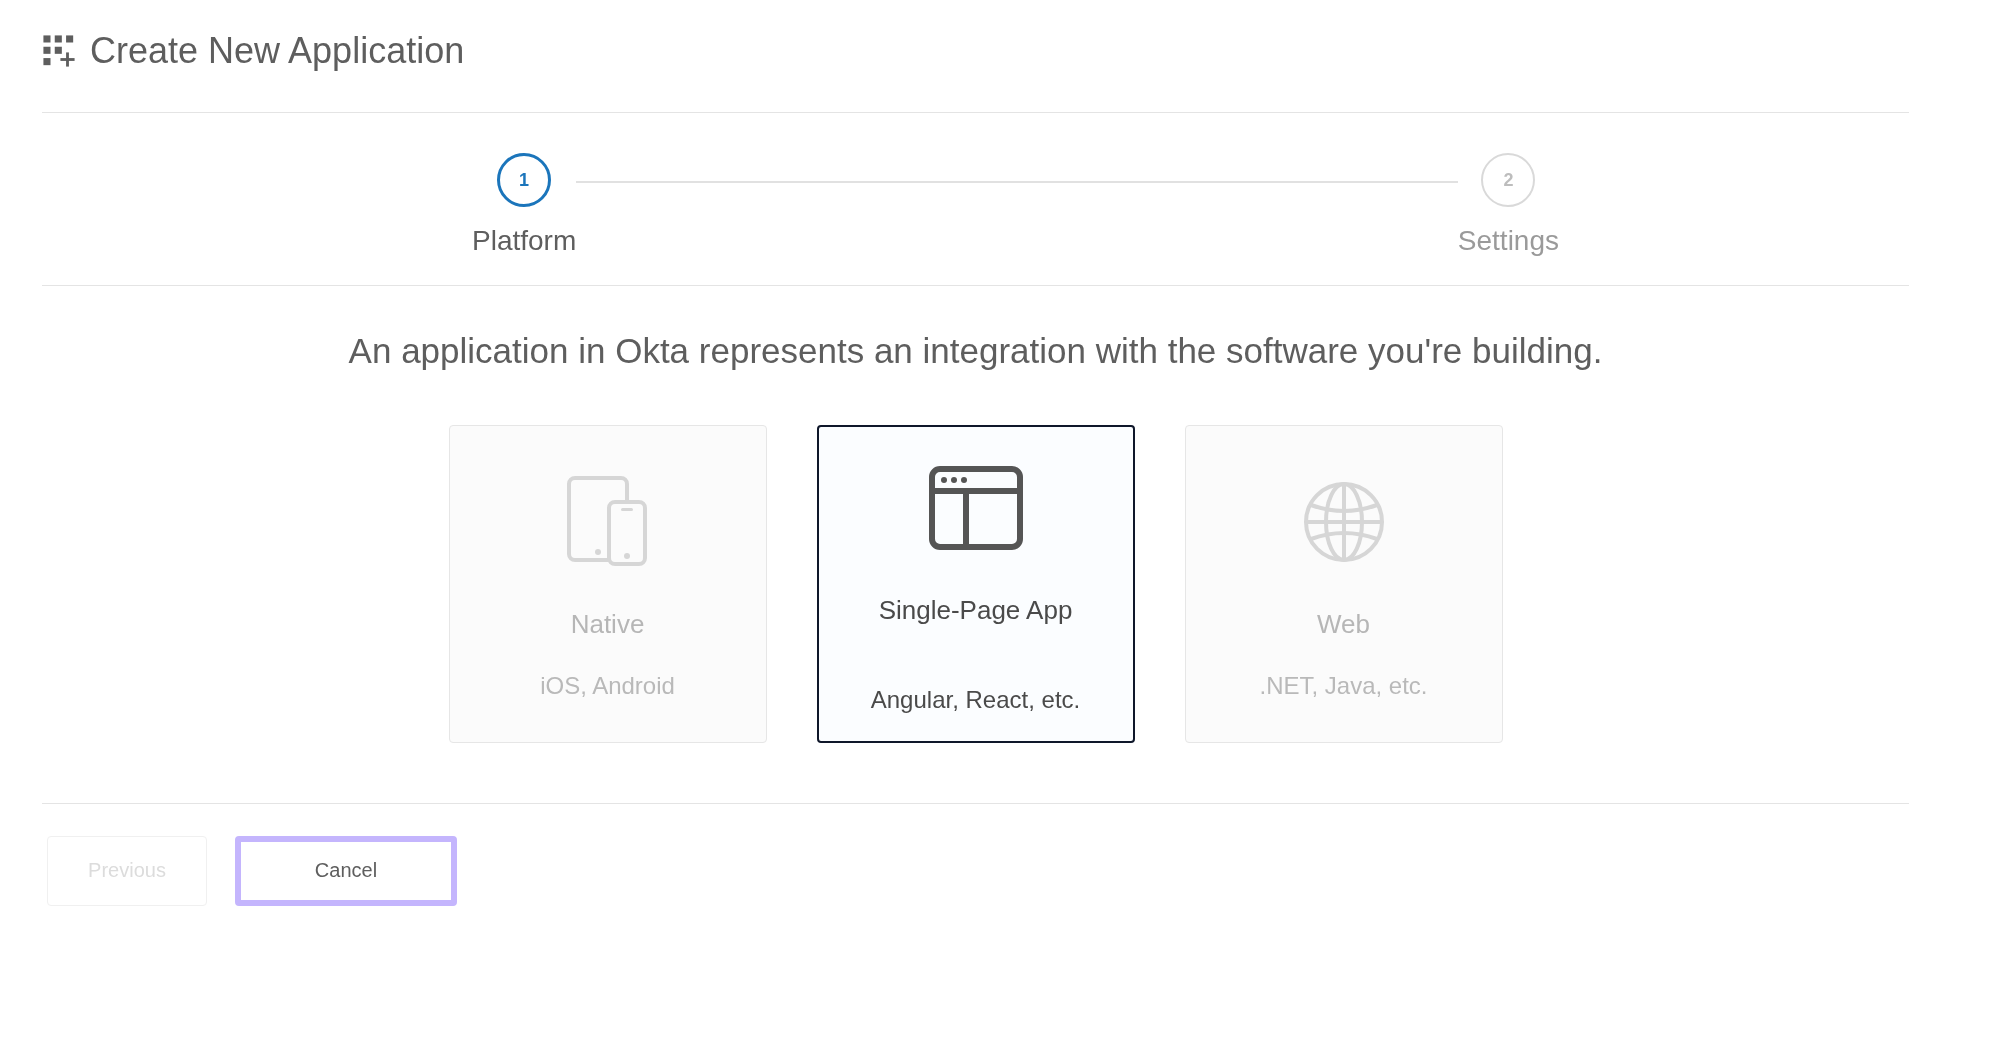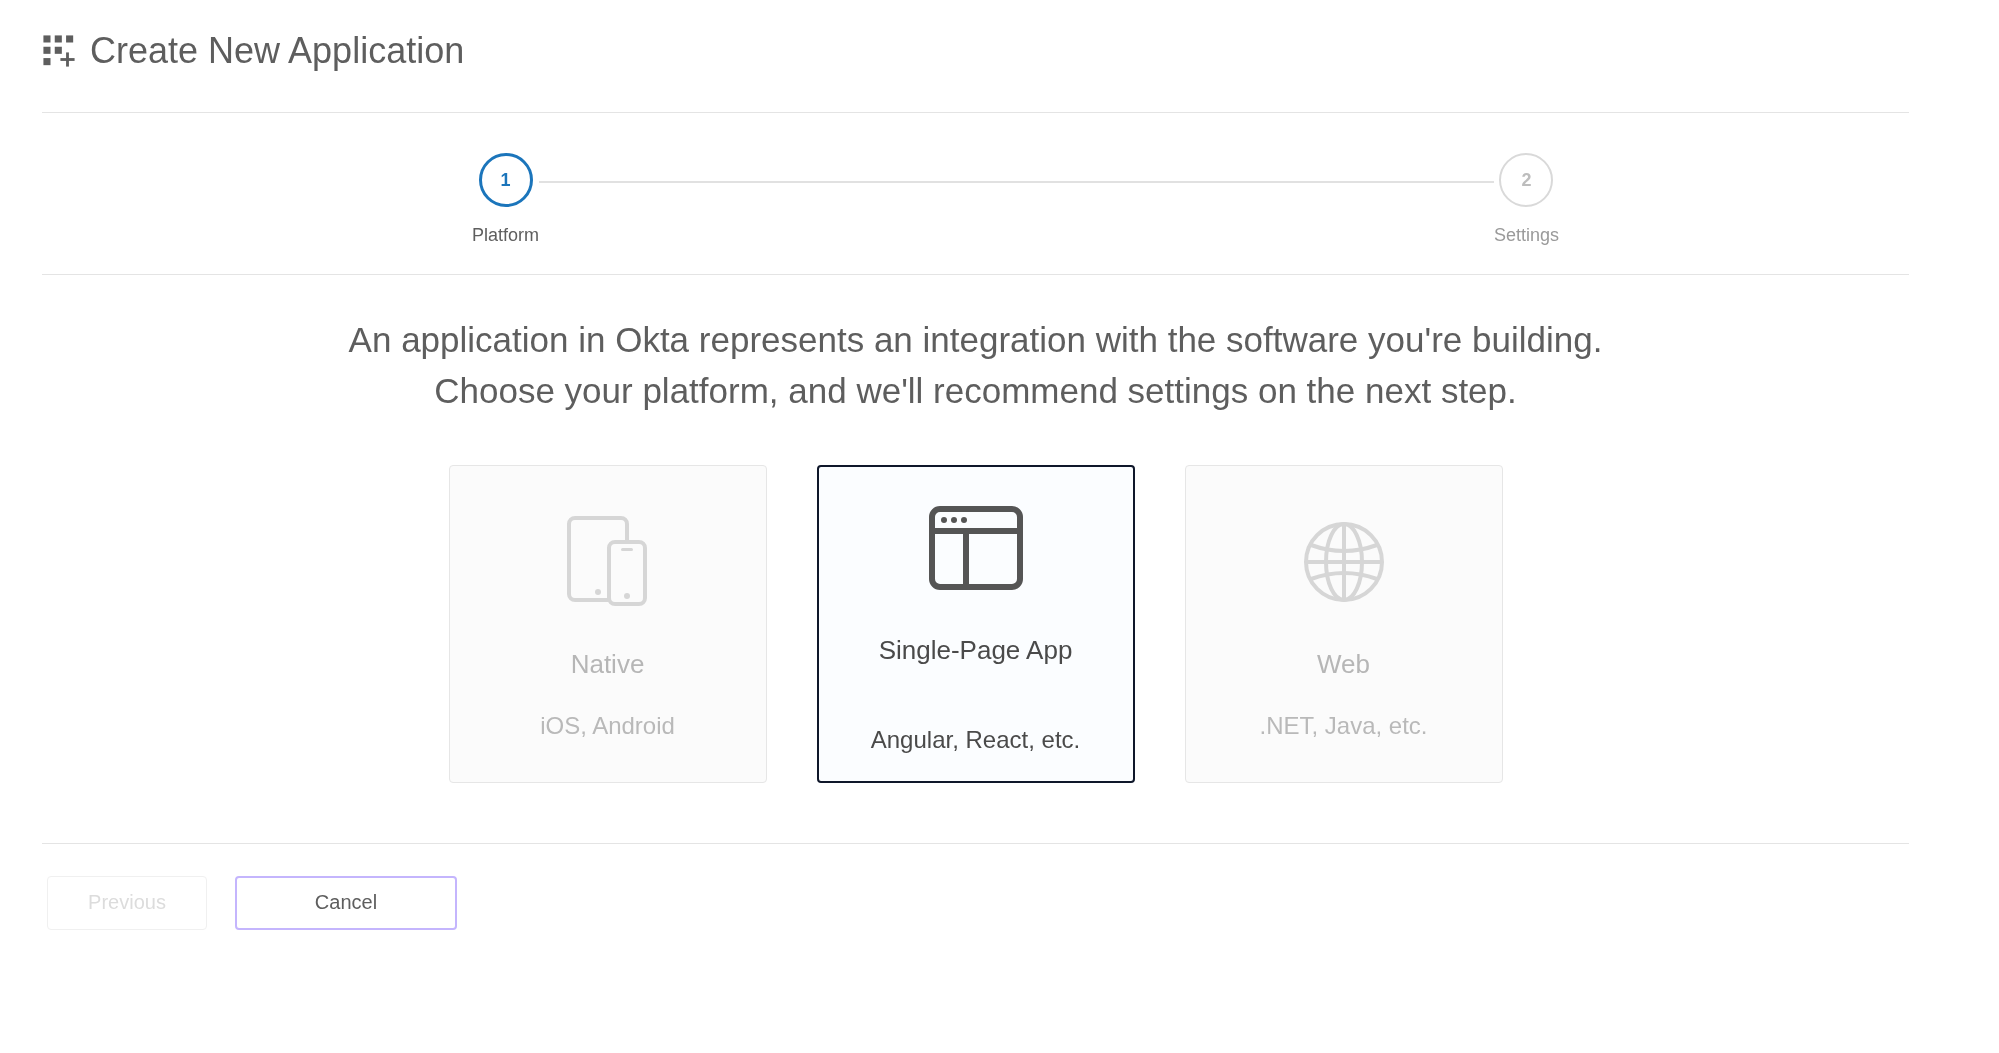--- a/index.html
+++ b/index.html
@@ -68,21 +68,21 @@
   }
   .step.active .step-circle {
     border: 3px solid #1b75bb;
     color: #1b75bb;
   }
   .step.inactive .step-circle {
     border: 2px solid #d9d9d9;
     color: #bdbdbd;
   }
   .step-label {
-    font-size: 18px;
+    font-size: 28px;
     color: #5e5e5e;
   }
   .step.inactive .step-label { color: #9a9a9a; }
 
   
   .intro {
     text-align: center;
     font-size: 35px;
     font-weight: 300;
     color: #5e5e5e;
@@ -135,40 +135,40 @@
   .card.selected .card-sub { color: #4a4a4a; margin-top: 36px; }
 
   
   .footer {
     border-top: 1px solid #e4e4e4;
     padding-top: 32px;
     display: flex;
     align-items: center;
   }
   .btn {
-    height: 54px;
+    height: 70px;
     min-width: 160px;
     padding: 0 36px;
     font-size: 20px;
     border-radius: 4px;
     display:flex;
     align-items:center;
     justify-content:center;
     cursor: pointer;
   }
   .btn-prev {
     border: 1px solid #f0f0f0;
     background: #fff;
     color: #dcdcdc;
     margin-left: 5px;
     margin-right: 28px;
     cursor: default;
   }
   .btn-cancel {
-    border: 2px solid #c4b5fd;
+    border: 6px solid #c4b5fd;
     background: #fff;
     color: #5e5e5e;
     width: 222px;
   }
   .btn-next {
     margin-left: auto;
     border: 1px solid #3aa787;
     background: #4cbf9c;
     color: #fff;
     width: 240px;
@@ -207,21 +207,20 @@
       </div>
       <div class="step inactive">
         <div class="step-circle">2</div>
         <div class="step-label">Settings</div>
       </div>
     </div>
   </div>
 
   <div class="intro">
     <div>An application in Okta represents an integration with the software you're building.</div>
-    <div>Choose your platform, and we'll recommend settings on the next step.</div>
   </div>
 
   <div class="cards">
 
     <div class="card">
       <div class="card-icon">
         <svg width="90" height="100" viewBox="0 0 90 100">
           <rect x="6" y="6" width="58" height="82" rx="6" fill="none" stroke="#d6d6d6" stroke-width="4"></rect>
           <circle cx="35" cy="80" r="3" fill="#d6d6d6"></circle>
           <rect x="46" y="30" width="36" height="62" rx="6" fill="#fbfbfb" stroke="#d6d6d6" stroke-width="4"></rect>

